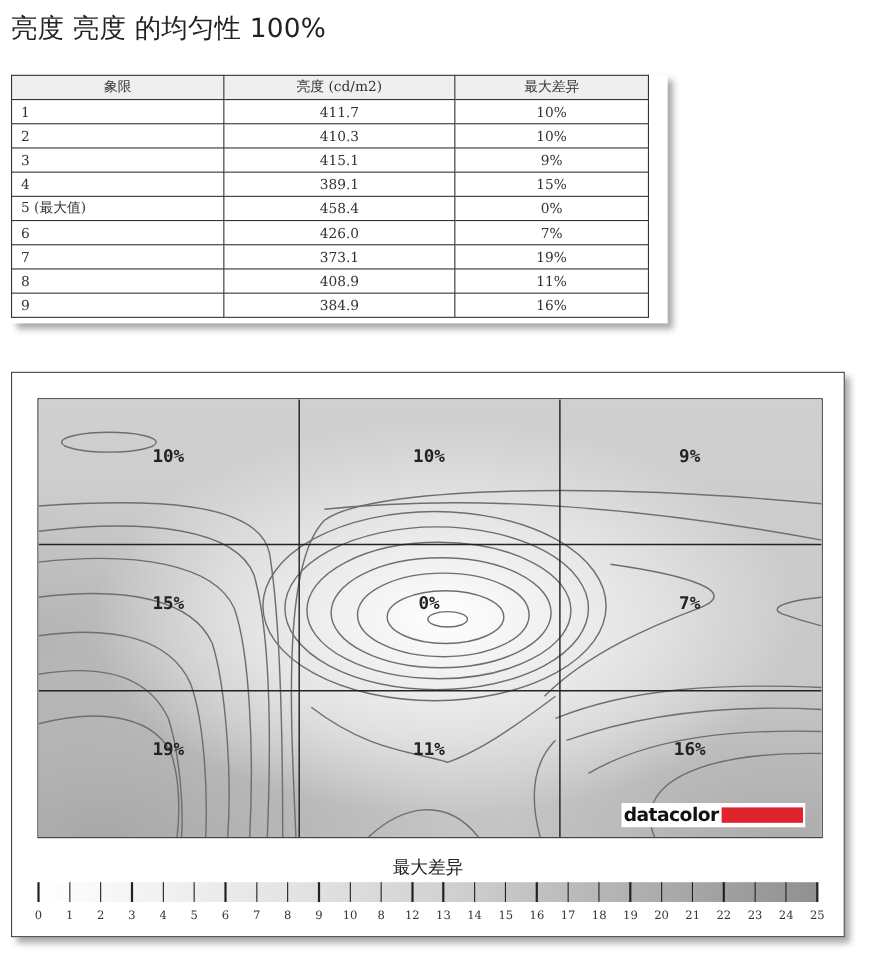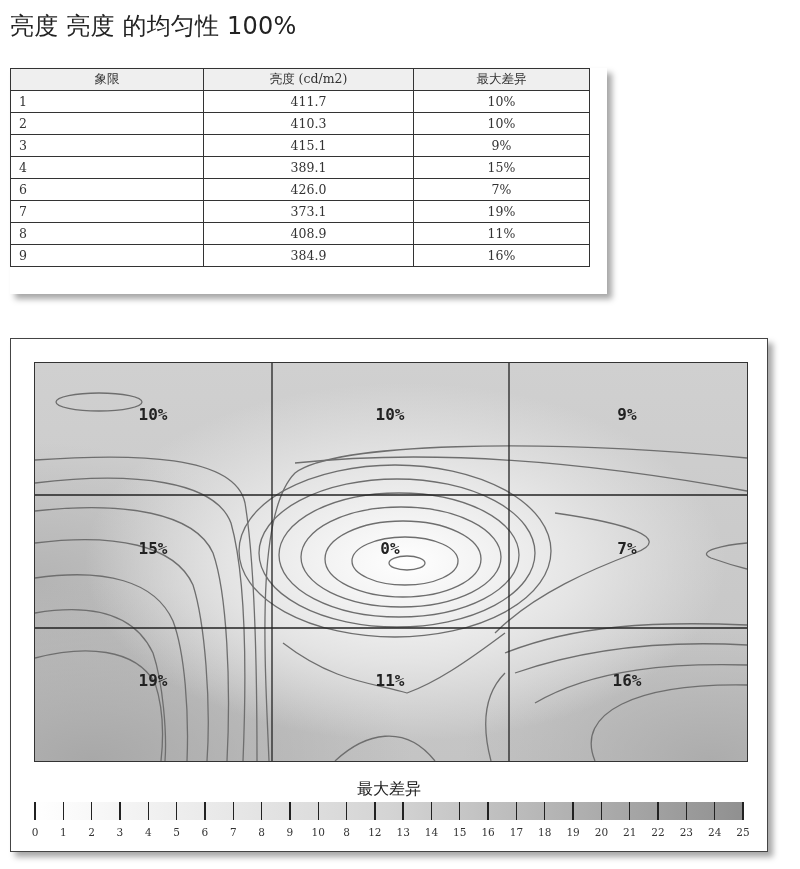--- a/index.html
+++ b/index.html
@@ -62,20 +62,25 @@
           <td class="c0">3</td>
           <td class="c1">415.1</td>
           <td class="c2">9%</td>
         </tr>
       <tr>
           <td class="c0">4</td>
           <td class="c1">389.1</td>
           <td class="c2">15%</td>
         </tr>
       <tr>
+          <td class="c0">5 (最大值)</td>
+          <td class="c1">458.4</td>
+          <td class="c2">0%</td>
+        </tr>
+      <tr>
           <td class="c0">6</td>
           <td class="c1">426.0</td>
           <td class="c2">7%</td>
         </tr>
       <tr>
           <td class="c0">7</td>
           <td class="c1">373.1</td>
           <td class="c2">19%</td>
         </tr>
       <tr>
@@ -169,20 +174,24 @@
     <div class="cell-label" style="left:118px; top:42px;">10%</div>
     <div class="cell-label" style="left:355px; top:42px;">10%</div>
     <div class="cell-label" style="left:592px; top:42px;">9%</div>
     <div class="cell-label" style="left:118px; top:176px;">15%</div>
     <div class="cell-label" style="left:355px; top:176px;">0%</div>
     <div class="cell-label" style="left:592px; top:176px;">7%</div>
     <div class="cell-label" style="left:118px; top:308px;">19%</div>
     <div class="cell-label" style="left:355px; top:308px;">11%</div>
     <div class="cell-label" style="left:592px; top:308px;">16%</div>
 
+    <div class="logo">
+      <span class="logo-text">datacolor</span>
+      <span class="logo-bar"></span>
+    </div>
   </div>
 
   <div class="legend-title">最大差异</div>
   <div class="legend-bar"></div>
   <div id="ticks">
       <div class="tick" style="left: 23.3px;"></div>
       <div class="tick-label" style="left: 24px;">0</div>
       <div class="tick" style="left: 51.62px;"></div>
       <div class="tick-label" style="left: 52.32px;">1</div>
       <div class="tick" style="left: 79.94px;"></div>

